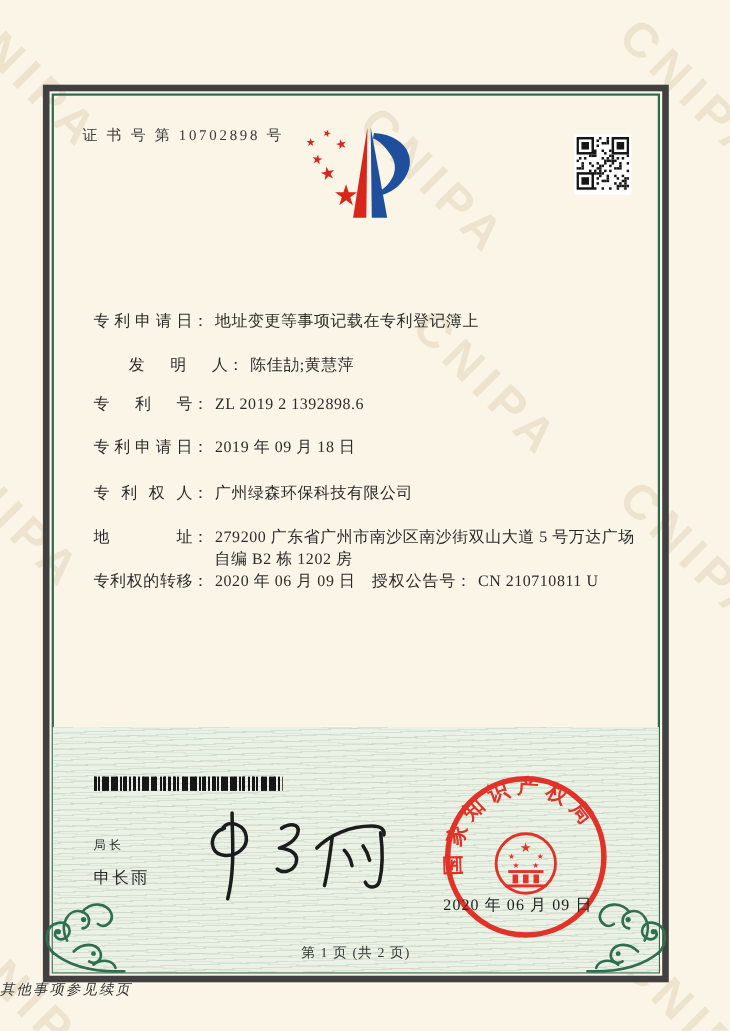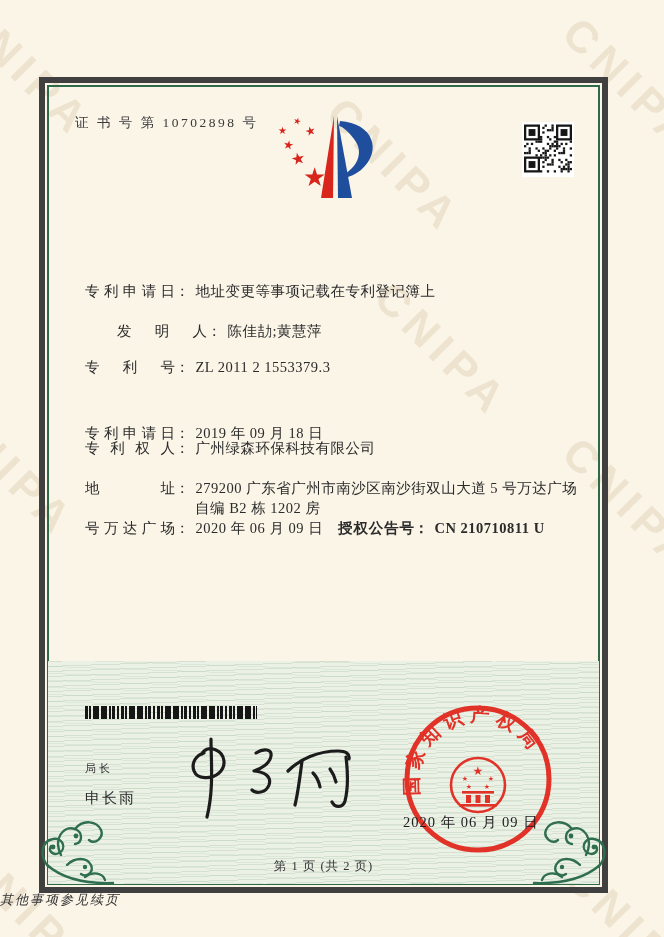--- a/index.html
+++ b/index.html
@@ -52,21 +52,21 @@
     text-align:justify;text-align-last:justify;
     vertical-align:bottom;
   }
   .flabel2{
     display:inline-block;width:76px;
     text-align:justify;text-align-last:justify;
     vertical-align:bottom;
   }
   .fcolon{display:inline-block;margin-right:6px;}
   .fvalue{letter-spacing:0.5px;}
-  .frow6b{position:absolute;left:253px;white-space:nowrap;font-weight:bold;}
+  .frow6b{position:absolute;left:253px;white-space:nowrap;}
   
   .paras{
     position:absolute;left:40px;top:464px;width:492px;
     font-size:13.5px;line-height:19.5px;color:#3a3a3a;
     font-style:italic;text-align:justify;
   }
   .paras p{margin:0;text-indent:2em;}
   
   .band{
     position:absolute;left:3px;right:3px;top:578px;bottom:3px;
@@ -247,36 +247,36 @@
 
 
   <div class="fields">
     <div class="frow" style="top:199px;">
       <span class="flabel">专利申请日</span><span class="fcolon">：</span><span class="fvalue">地址变更等事项记载在专利登记簿上</span>
     </div>
     <div class="frow" style="top:239px;margin-left:32px;">
       <span class="flabel">发明人</span><span class="fcolon">：</span><span class="fvalue">陈佳劼;黄慧萍</span>
     </div>
     <div class="frow" style="top:275px;">
-      <span class="flabel">专利号</span><span class="fcolon">：</span><span class="fvalue">ZL 2011 2 1553379.3</span>
-    </div>
-    <div class="frow" style="top:314px;margin-top:27px;">
+      <span class="flabel">专利号</span><span class="fcolon">：</span><span class="fvalue">ZL 2019 2 1392898.6</span>
+    </div>
+    <div class="frow" style="top:314px;">
       <span class="flabel">专利申请日</span><span class="fcolon">：</span><span class="fvalue">2019 年 09 月 18 日</span>
     </div>
     <div class="frow" style="top:356px;">
       <span class="flabel">专利权人</span><span class="fcolon">：</span><span class="fvalue">广州绿森环保科技有限公司</span>
     </div>
     <div class="frow" style="top:396px;">
       <span class="flabel">地址</span><span class="fcolon">：</span><span class="fvalue">279200 广东省广州市南沙区南沙街双山大道 5 号万达广场</span>
     </div>
     <div class="frow" style="top:416px;left:110px;">
       <span class="fvalue">自编 B2 栋 1202 房</span>
     </div>
     <div class="frow" style="top:436px;">
-      <span class="flabel">号万达广场</span><span class="fcolon">：</span><span class="fvalue">2020 年 06 月 09 日</span>
+      <span class="flabel">专利权的转移</span><span class="fcolon">：</span><span class="fvalue">2020 年 06 月 09 日</span>
     </div>
     <div class="frow frow6b" style="top:436px;">
       <span class="flabel2">授权公告号</span><span class="fcolon">：</span><span class="fvalue">CN 210710811 U</span>
     </div>
   </div>
 
   <div class="paras">
   </div>
 
   <div class="barcode"></div>

